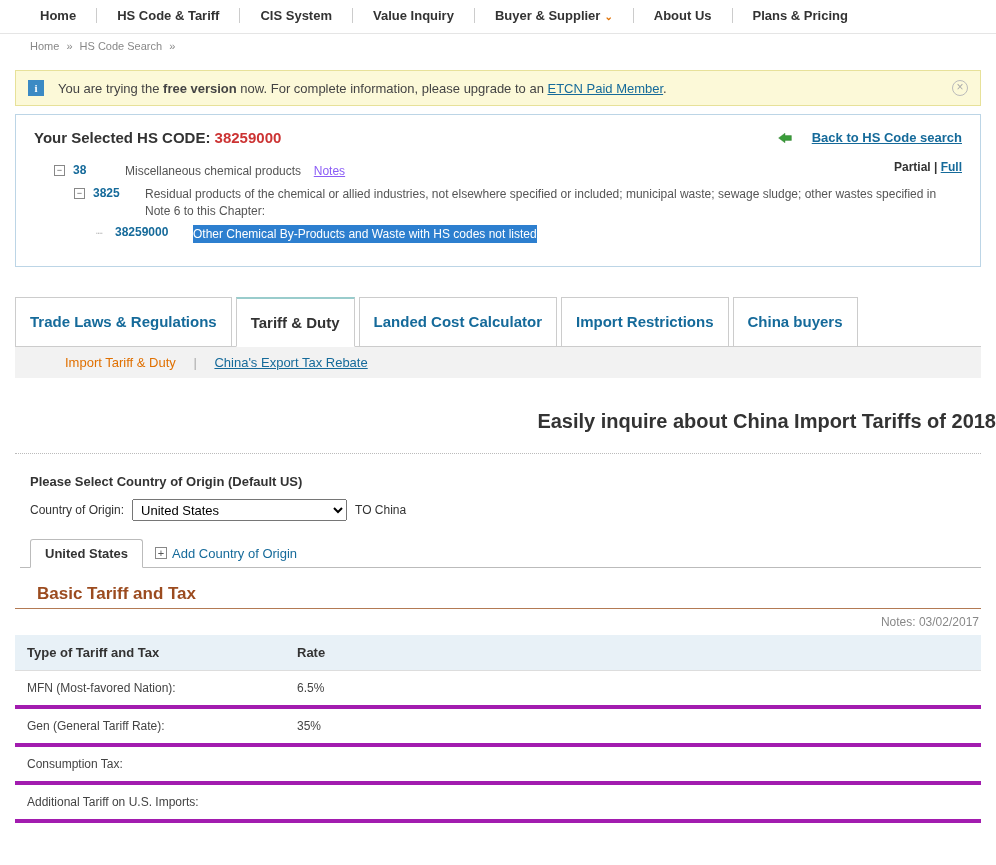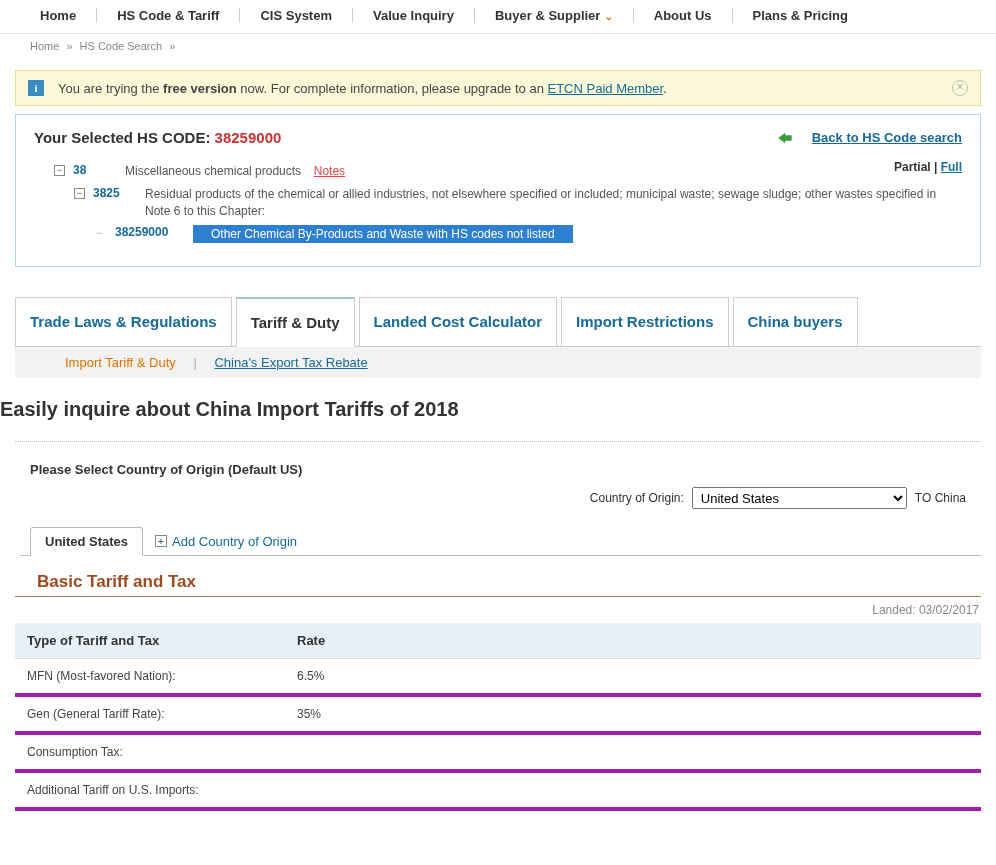--- a/index.html
+++ b/index.html
@@ -36,45 +36,45 @@
 .tree { font-size: 12px; color: #555; }
 .tree-row { display: flex; align-items: flex-start; padding: 3px 0; }
 .tree-row.level1 { padding-left: 20px; }
 .tree-row.level2 { padding-left: 40px; }
 .tree-row.level3 { padding-left: 62px; }
 .tree-toggle { width: 11px; height: 11px; border: 1px solid #888; display: inline-flex; align-items: center; justify-content: center; font-size: 9px; line-height: 9px; color: #555; margin-right: 8px; margin-top: 2px; background: #fff; }
 .tree-dots { width: 11px; margin-right: 8px; margin-top: 2px; color: #aaa; font-size: 11px; }
 .tree-code { color: #156A9A; font-weight: bold; margin-right: 10px; min-width: 42px; }
 .tree-code.long { min-width: 68px; }
 .tree-desc { flex: 1; color: #555; line-height: 1.4; }
-.tree-notes { text-decoration: underline; color: #ef4444; margin-left: 6px; }
-.tree-highlight { background: #2d7fcf; color: #fff; padding: 2px 18px; }
+.tree-notes { text-decoration: underline; color: #8b5cf6; margin-left: 6px; }
+.tree-highlight { background: #2d7fcf; color: #fff; padding: 2px 0; }
 .partial-full { font-size: 12px; color: #333; font-weight: bold; }
 .partial-full a { color: #156A9A; text-decoration: underline; }
 .row1-wrap { display: flex; justify-content: space-between; align-items: flex-start; }
 
 
 .main-tabs { display: flex; margin: 30px 15px 0 15px; border-bottom: 1px solid #ccc; }
 .main-tabs .tab { padding: 15px 14px; border: 1px solid #ccc; margin-right: 4px; margin-bottom: -1px; background: #fff; font-size: 15px; font-weight: bold; color: #156A9A; cursor: pointer; border-bottom: 1px solid #ccc; }
 .main-tabs .tab.active { color: #333; border-top: 2px solid #9cc; border-bottom: 1px solid #fff; background: #fff; }
 
 
 .sub-nav { background: #f2f2f2; padding: 8px 15px 8px 50px; margin: 0 15px; font-size: 13px; }
 .sub-nav .active { color: #e07000; font-weight: normal; }
 .sub-nav .sep { color: #aaa; margin: 0 14px; }
 .sub-nav a { text-decoration: underline; }
 
 
-.page-heading { text-align: left; font-size: 20px; font-weight: bold; color: #333; margin: 20px 0 20px 0; }
+.page-heading { text-align: right; font-size: 20px; font-weight: bold; color: #333; margin: 32px 0 20px 0; }
 .dotted-hr { border: none; border-top: 1px dotted #bbb; margin: 10px 15px 20px 15px; }
 
 
 .origin-block { margin: 0 30px 18px 30px; }
 .origin-block .hint { font-size: 13px; font-weight: bold; margin-bottom: 10px; }
-.origin-row { display: flex; align-items: center; font-size: 12px; justify-content: flex-end; }
+.origin-row { display: flex; align-items: center; font-size: 12px; }
 .origin-row label { margin-right: 8px; }
 .origin-row select { width: 215px; padding: 2px 4px; font-size: 13px; margin-right: 8px; height: 22px; }
 
 
 .country-tabs { display: flex; align-items: center; margin: 10px 15px 0 20px; border-bottom: 1px solid #bbb; }
 .country-tabs .ctab { border: 1px solid #bbb; border-bottom: 1px solid #fff; padding: 6px 14px; margin-bottom: -1px; margin-left: 10px; font-size: 13px; font-weight: bold; background: #fff; border-radius: 3px 3px 0 0; }
 .add-origin { margin-left: 12px; font-size: 13px; color: #156A9A; cursor: pointer; display: inline-flex; align-items: center; }
 .add-origin .plus { display: inline-block; width: 12px; height: 12px; border: 1px solid #888; text-align: center; line-height: 10px; font-size: 11px; margin-right: 5px; color: #555; }
 
 
@@ -188,21 +188,21 @@
     <span class="plus">+</span>
     <span>Add Country of Origin</span>
   </span>
 </div>
 
 <div class="tariff-section">
   <div class="section-title-row">
     <span class="section-title">Basic Tariff and Tax</span>
   </div>
   <div class="update">
-    <span>Landed: </span><span>03/02/2017</span>
+    <span>Notes: </span><span>03/02/2017</span>
   </div>
   <table class="tariff-table">
     <thead>
       <tr>
         <th>Type of Tariff and Tax</th>
         <th>Rate</th>
       </tr>
     </thead>
     <tbody>
       <tr>

